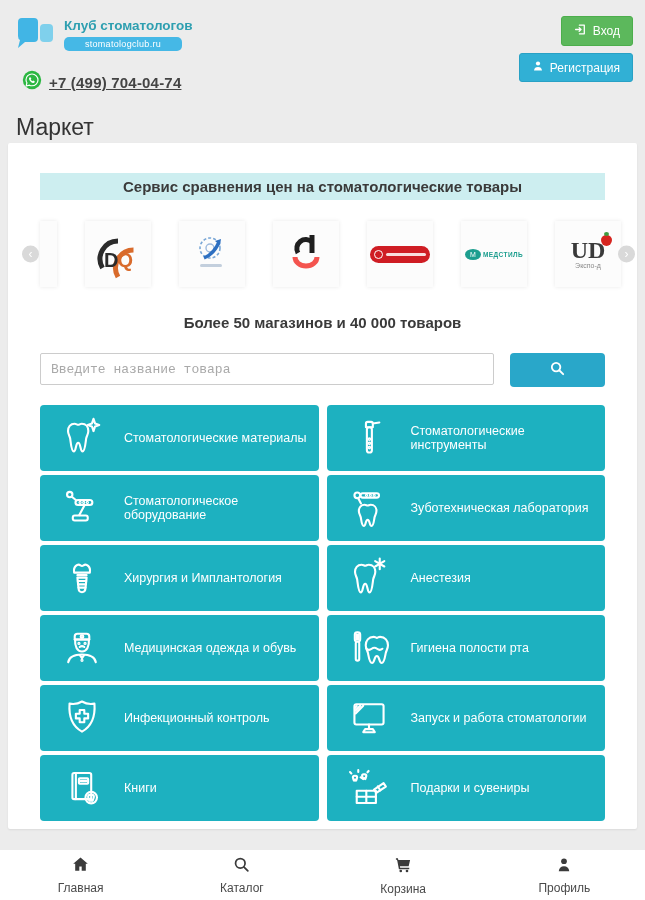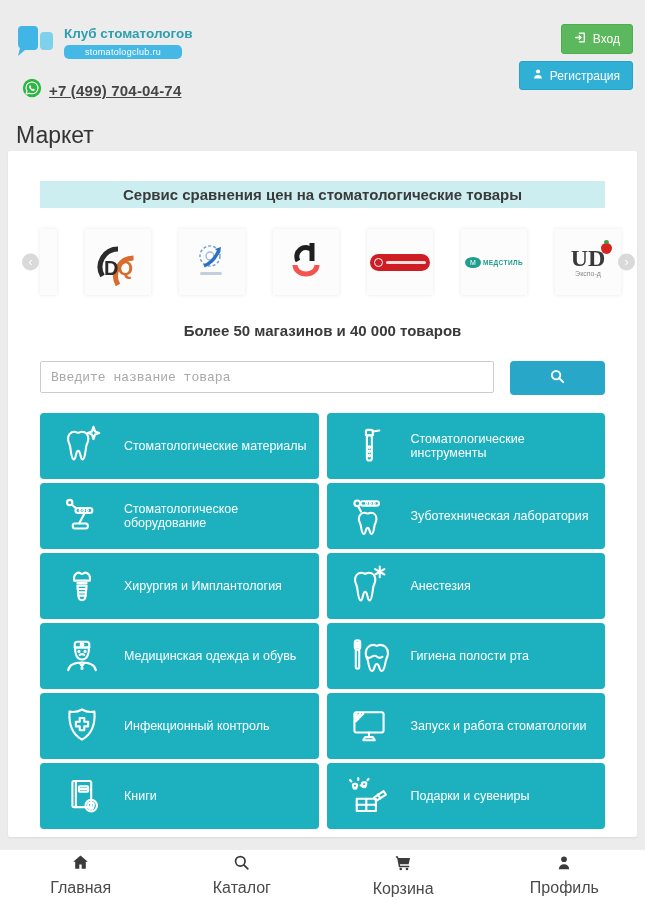--- a/index.html
+++ b/index.html
@@ -3,21 +3,21 @@
 <meta charset="utf-8">
 <style>
   html,body{margin:0;padding:0;}
   body{
     width:645px;height:900px;overflow:hidden;
     background:#ececec;
     font-family:"Liberation Sans", sans-serif;
     color:#333;position:relative;
   }
   
-  .app-header{display:flex;justify-content:space-between;align-items:flex-start;padding:24px 10px 4px 14px;}
+  .app-header{display:flex;justify-content:space-between;align-items:flex-start;padding:16px 10px 4px 14px;}
   .logo-row{display:flex;align-items:flex-start;gap:8px;}
   .logo-col{display:flex;flex-direction:column;gap:4px;padding-top:2px;}
   .logo-title{font-size:13.5px;font-weight:700;color:var(--logo-teal,#2e9fb0);}
   .logo-badge{background:var(--badge-blue,#45b8e6);color:#fff;font-size:9px;border-radius:5px;padding:2px 0;text-align:center;width:118px;letter-spacing:.3px;}
   .phone-row{display:flex;align-items:center;gap:7px;margin:10px 0 0 8px;}
   .phone-link{font-size:15px;font-weight:700;color:#444;text-decoration:underline;letter-spacing:.2px;}
   .header-right{display:flex;flex-direction:column;align-items:flex-end;gap:7px;padding-right:2px;}
   .btn{display:inline-flex;align-items:center;gap:6px;border:none;border-radius:3px;color:#fff;font-size:12px;font-family:inherit;padding:6px 12px;cursor:pointer;}
   .btn-login{background:var(--accent-green,#5cb85c);border:1px solid #4cae4c;}
   .btn-register{background:var(--accent-blue,#31b0d5);border:1px solid #28a1c5;}
@@ -53,21 +53,21 @@
   .search-input::placeholder{color:#a9a9a9;}
   .search-btn{width:95px;height:34px;background:var(--search-button,#29a7c9);border:none;border-radius:4px;display:flex;align-items:center;justify-content:center;cursor:pointer;}
   
   .cat-grid{display:grid;grid-template-columns:1fr 1fr;gap:4px 8px;margin-top:18px;}
   .cat-btn{background:var(--teal-button,#1db1c0);border:none;border-radius:4px;height:66px;display:flex;align-items:center;cursor:pointer;padding:0;text-align:left;}
   .cat-icon{width:84px;display:flex;align-items:center;justify-content:center;flex:0 0 auto;}
   .cat-label{color:#fff;font-size:12.5px;font-family:inherit;line-height:1.15;padding-right:6px;}
   
   .bottom-nav{position:absolute;left:0;bottom:0;width:645px;height:50px;background:#fff;display:flex;}
   .nav-item{flex:1;display:flex;flex-direction:column;align-items:center;justify-content:center;gap:3px;cursor:pointer;}
-  .nav-label{font-size:16px;color:#4a4a4a;}
+  .nav-label{font-size:12px;color:#4a4a4a;}
 </style>
 </head>
 <body>
 
 <header class="app-header">
   <div class="header-left">
     <div class="logo-row">
       <span>
         <svg width="42" height="40" viewBox="0 0 42 40">
           <path d="M4 6 q0-4 4-4 h12 q4 0 4 4 v16 q0 4-4 4 h-9 l-7 6 2-8 q-2-1-2-4 z" fill="#41b5e5"></path>

